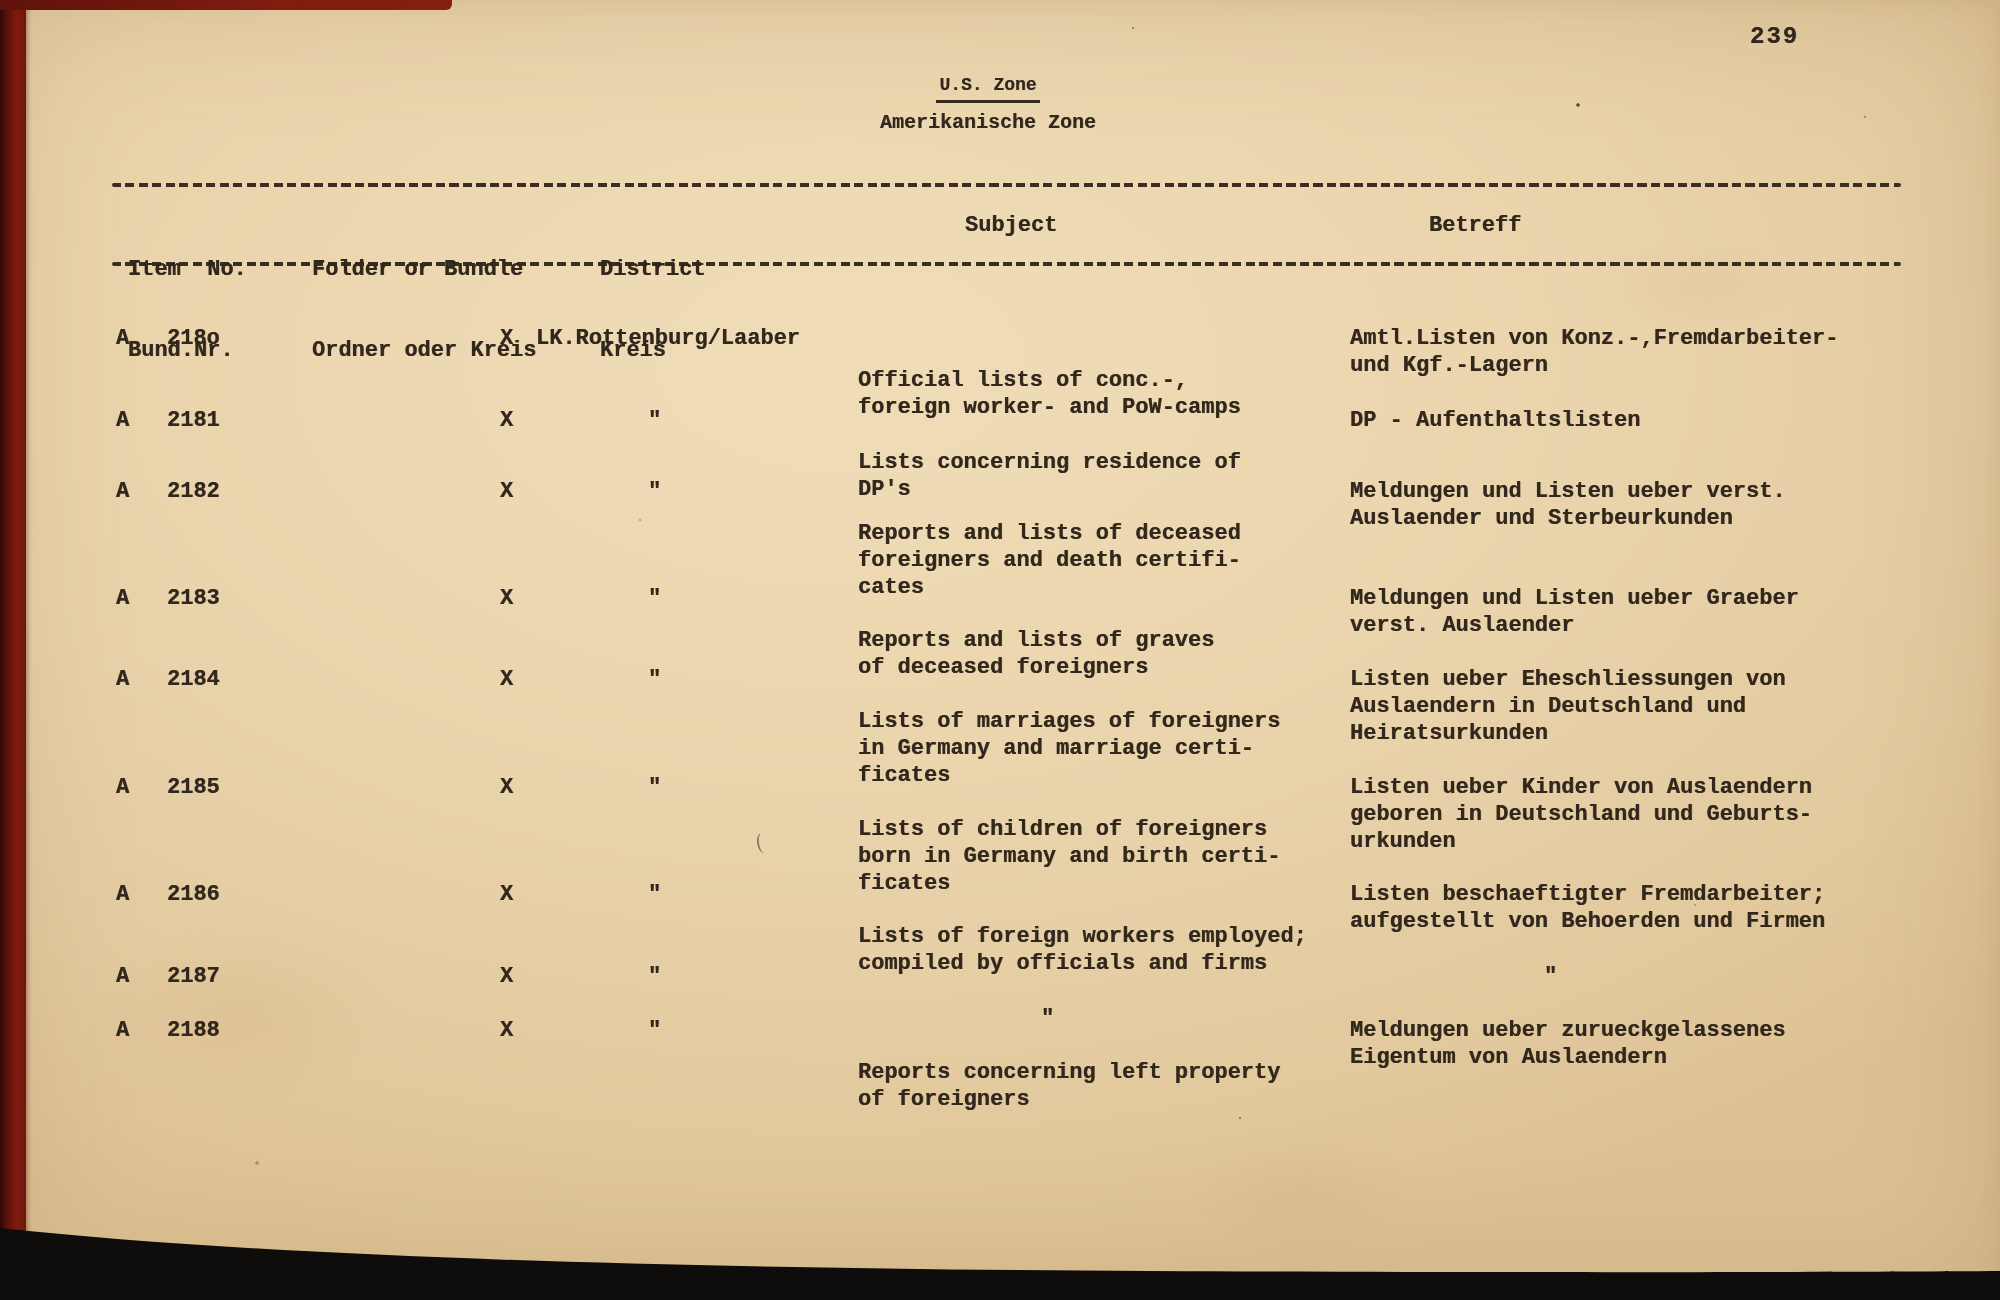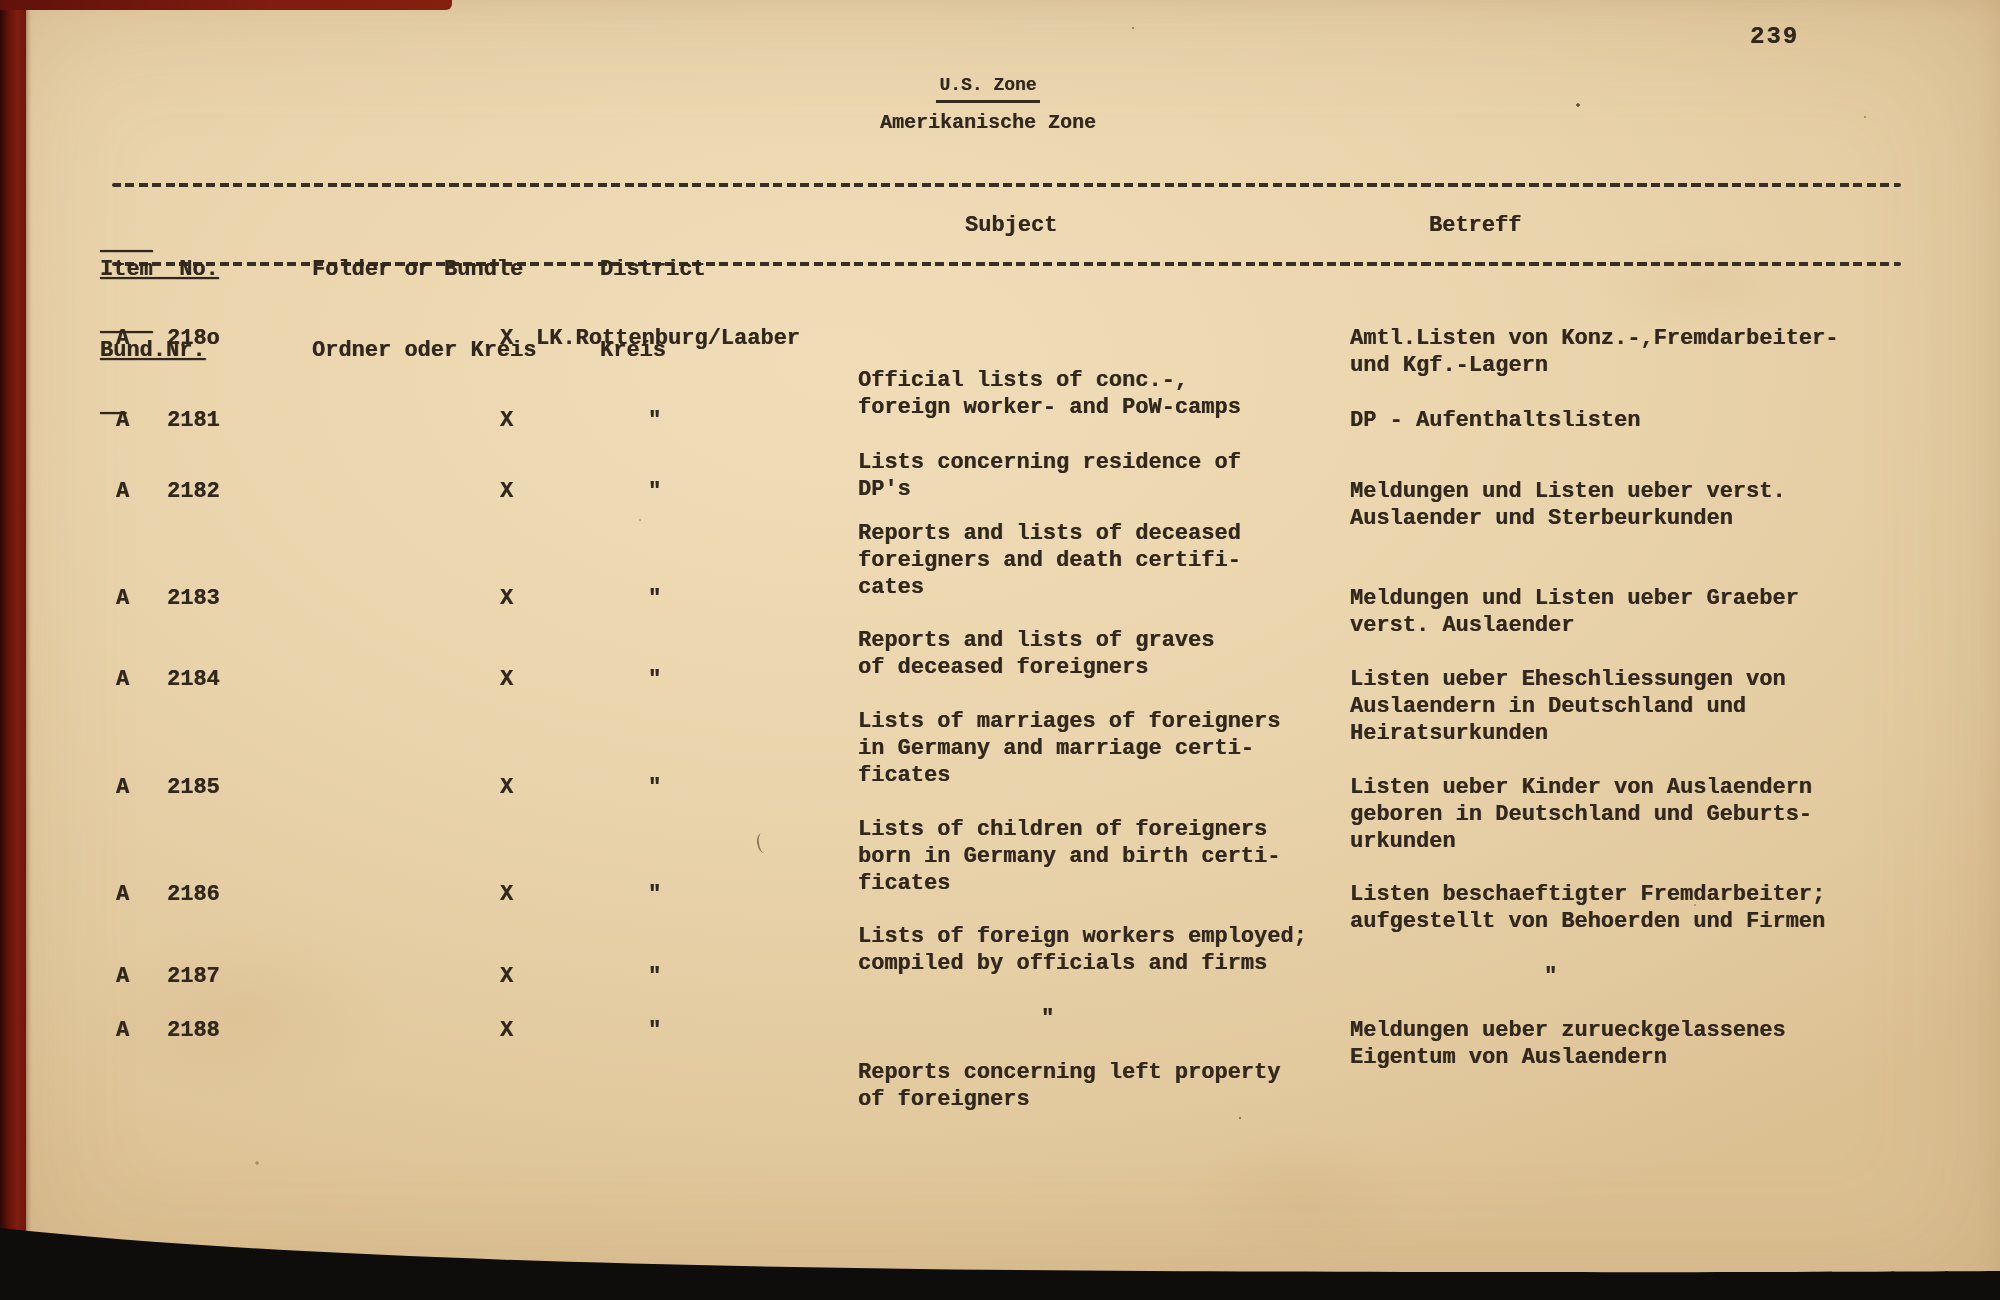--- a/index.html
+++ b/index.html
@@ -38,21 +38,21 @@
          text-shadow:0.4px 0.4px 0.6px rgba(49,39,28,.55);}
   .subtitle{font-size:20px;line-height:27px;margin-top:6px;text-shadow:0.4px 0.4px 0.6px rgba(49,39,28,.55);}
   
   .rule{position:absolute;left:112px;width:1789px;height:4px;z-index:3;border-radius:2px;
         background:repeating-linear-gradient(90deg,#382e23 0 9px,rgba(0,0,0,0) 9px 13.5px);}
   .rule-1{top:183px}
   .rule-2{top:262px}
   
   .hdr{white-space:pre;}
   .hdr span{display:block;}
-  .hdr-item{left:100px;top:202px;text-decoration:underline;}
+  .hdr-item{left:128px;top:202px;}
   .hdr-folder{left:312px;top:202px;}
   .hdr-district{left:600px;top:202px;}
   .hdr-subject{left:965px;top:212px;}
   .hdr-betreff{left:1429px;top:212px;}
   
   .row{position:absolute;left:0;width:100%;height:0;z-index:3;}
   .row .txt{top:0;}
   .c-letter{left:116px;}
   .c-number{left:167px;}
   .c-folder{left:500px;}

